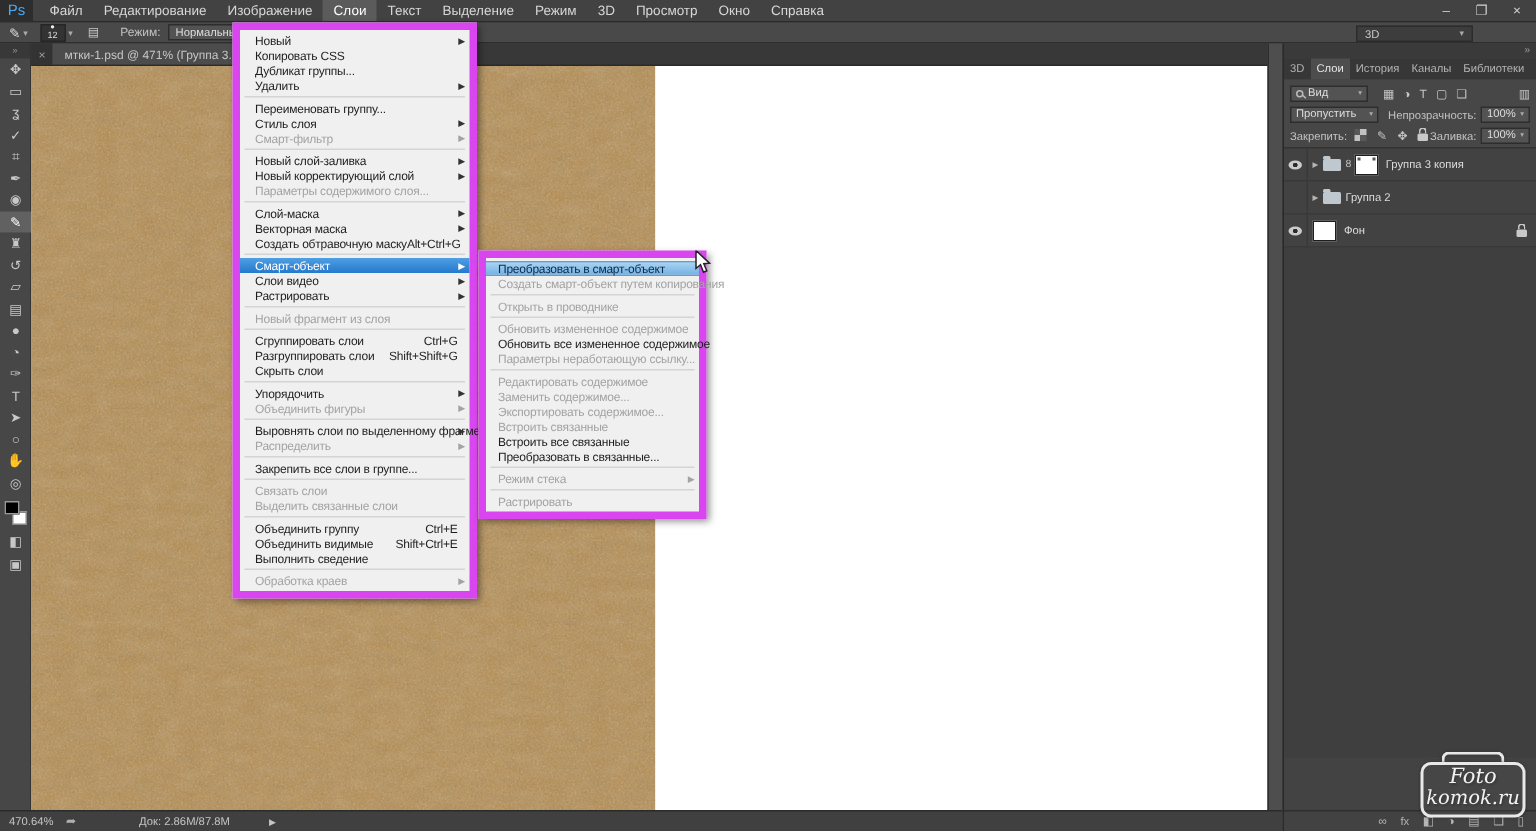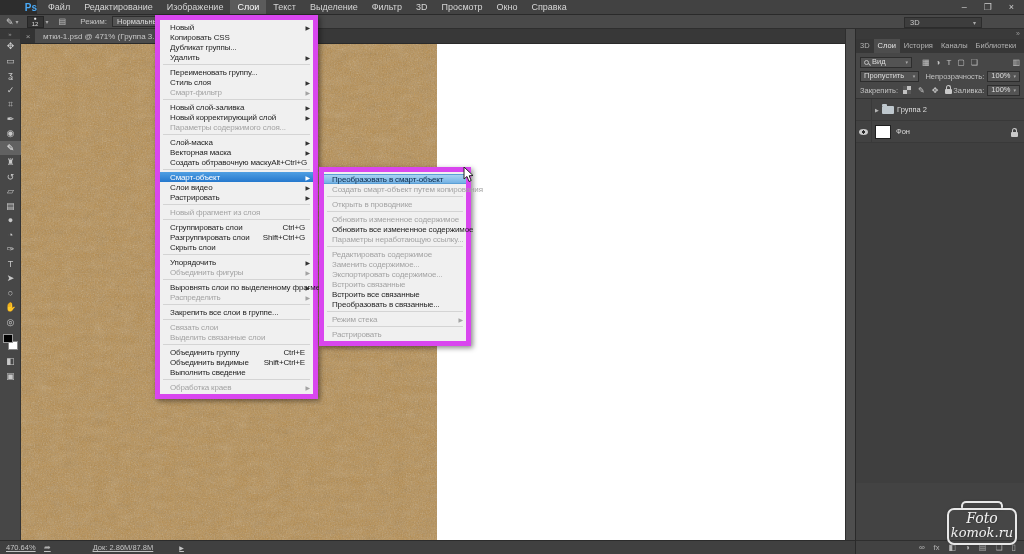--- a/index.html
+++ b/index.html
@@ -5,22 +5,22 @@
   * { margin:0; padding:0; box-sizing:border-box; }
   html,body { background:#222; }
   #app {
     position:relative; width:1024px; height:554px; overflow:hidden;
     background:#434343; font-family:"Liberation Sans", sans-serif;
     -webkit-font-smoothing:antialiased; cursor:default;
   }
   
   .menubar { position:absolute; left:0; top:0; width:1024px; height:15px;
     background:#424242; border-bottom:1px solid #2a2a2a; display:flex; align-items:center; }
-  .pslogo { width:37px; height:15px; background:#2d2d2d; color:#4aa9f5; font-weight:bold;
-    font-size:10px; text-align:right; line-height:15px; }
+  .pslogo { width:22px; height:15px; background:#2d2d2d; color:#4aa9f5; font-weight:normal;
+    font-size:10px; text-align:center; line-height:15px; }
   .mb-items { display:flex; height:100%; align-items:center; margin-left:4px; }
   .mb-item { padding:0 7px; font-size:9px; color:#d6d6d6; height:100%; line-height:15px; white-space:nowrap; }
   .mb-item.active { background:#5b5b5b; color:#fff; }
   .win-controls { position:absolute; right:10px; top:0; height:15px; display:flex; gap:17px; align-items:center; }
   .win-controls span { color:#cfcfcf; font-size:9px; line-height:15px; }
   
   .optionsbar { position:absolute; left:0; top:15px; width:1024px; height:14px;
     background:#494949; border-bottom:1px solid #2e2e2e; display:flex; align-items:center; font-size:8px; color:#c9c9c9; }
   .ob-icon { margin-left:6px; font-size:9px; color:#d8d8d8; }
   .ob-caret { font-size:6px; color:#aaa; margin-left:2px; }
@@ -100,21 +100,21 @@
   .bgthumb { width:16px; height:14px; background:#fff; border:1px solid #1e1e1e; margin:0 5px 0 3px; }
   .layer-name { font-size:7.5px; color:#dcdcdc; white-space:nowrap; }
   .row-lock { position:absolute; right:6px; }
   .layers-empty { background:#3f3f3f; }
   .dock-bottom { position:absolute; left:0; bottom:0; width:100%; height:14px; background:#424242;
     border-top:1px solid #2e2e2e; display:flex; align-items:center; justify-content:flex-end; gap:9px; padding-right:8px; }
   .dock-bottom span { font-size:8px; color:#b5b5b5; line-height:14px; }
   .dock-bottom .fx { font-size:7.5px; }
   
   .statusbar { position:absolute; left:0; top:540px; width:855px; height:14px; background:#404040;
-    border-top:1px solid #2b2b2b; display:flex; align-items:center; font-size:7.5px; color:#c4c4c4;text-decoration:underline; }
+    border-top:1px solid #2b2b2b; display:flex; align-items:center; font-size:7.5px; color:#c4c4c4; }
   .sb-zoom { margin-left:6px; width:36px; }
   .sb-icon { font-size:8px; color:#b0b0b0; margin-left:2px; }
   .sb-doc { margin-left:42px; }
   .sb-arrow { margin-left:26px; font-size:6px; }
   
   .menu { position:absolute; background:#f0f0f0; border:5px solid #d946ef;
     box-shadow:2px 2px 5px rgba(0,0,0,.45); padding:2px 0; z-index:20; }
   #layers-menu { left:155px; top:15px; width:163px; }
   #smart-submenu { left:319px; top:167px; width:152px; z-index:21; }
   .mi { height:10px; display:flex; align-items:center; font-size:8px; letter-spacing:-0.15px;
@@ -147,21 +147,21 @@
 
   <div class="menubar">
     <div class="pslogo">Ps</div>
     <div class="mb-items" id="menubar-items">
         <div class="mb-item">Файл</div>
         <div class="mb-item">Редактирование</div>
         <div class="mb-item">Изображение</div>
         <div class="mb-item active">Слои</div>
         <div class="mb-item">Текст</div>
         <div class="mb-item">Выделение</div>
-        <div class="mb-item">Фильтр</div>
+        <div class="mb-item">Режим</div>
         <div class="mb-item">3D</div>
         <div class="mb-item">Просмотр</div>
         <div class="mb-item">Окно</div>
         <div class="mb-item">Справка</div>
       </div>
     <div class="win-controls">
       <span>–</span>
       <span>❐</span>
       <span>×</span>
     </div>
@@ -296,20 +296,30 @@
           </div>
         <span class="pc-label" style="margin-left:auto;">Заливка:</span>
         <div class="pc-value">
           <span>100%</span>
           <span class="caret">▾</span>
         </div>
       </div>
     </div>
     <div class="layers-list" id="layers-list">
         <div class="layer-row">
+          <div class="eye-cell">
+            <span class="eye"></span>
+          </div>
+          <span class="expander">▶</span>
+          <span class="folder"></span>
+          <span class="linkch">8</span>
+          <span class="maskthumb"></span>
+          <span class="layer-name">Группа 3 копия</span>
+        </div>
+        <div class="layer-row">
           <div class="eye-cell"></div>
           <span class="expander">▶</span>
           <span class="folder"></span>
           <span class="layer-name">Группа 2</span>
         </div>
         <div class="layer-row">
           <div class="eye-cell">
             <span class="eye"></span>
           </div>
           <span class="bgthumb"></span>
@@ -405,21 +415,21 @@
       <div class="mi dis">
         <span class="mi-label">Новый фрагмент из слоя</span>
       </div>
       <div class="menu-sep"></div>
       <div class="mi">
         <span class="mi-label">Сгруппировать слои</span>
         <span class="mi-sc">Ctrl+G</span>
       </div>
       <div class="mi">
         <span class="mi-label">Разгруппировать слои</span>
-        <span class="mi-sc">Shift+Ctrl+G</span>
+        <span class="mi-sc">Shift+Shift+G</span>
       </div>
       <div class="mi">
         <span class="mi-label">Скрыть слои</span>
       </div>
       <div class="menu-sep"></div>
       <div class="mi">
         <span class="mi-label">Упорядочить</span>
         <span class="mi-ar">▶</span>
       </div>
       <div class="mi dis">

